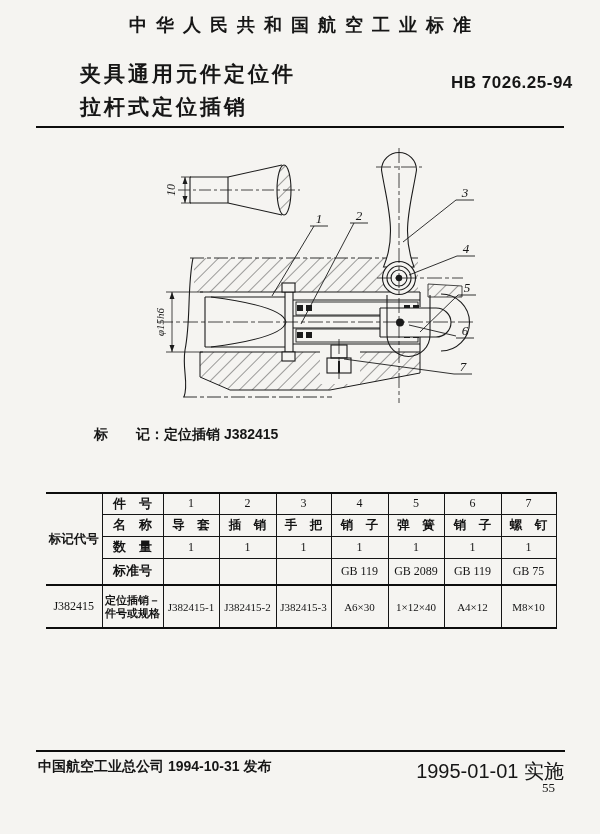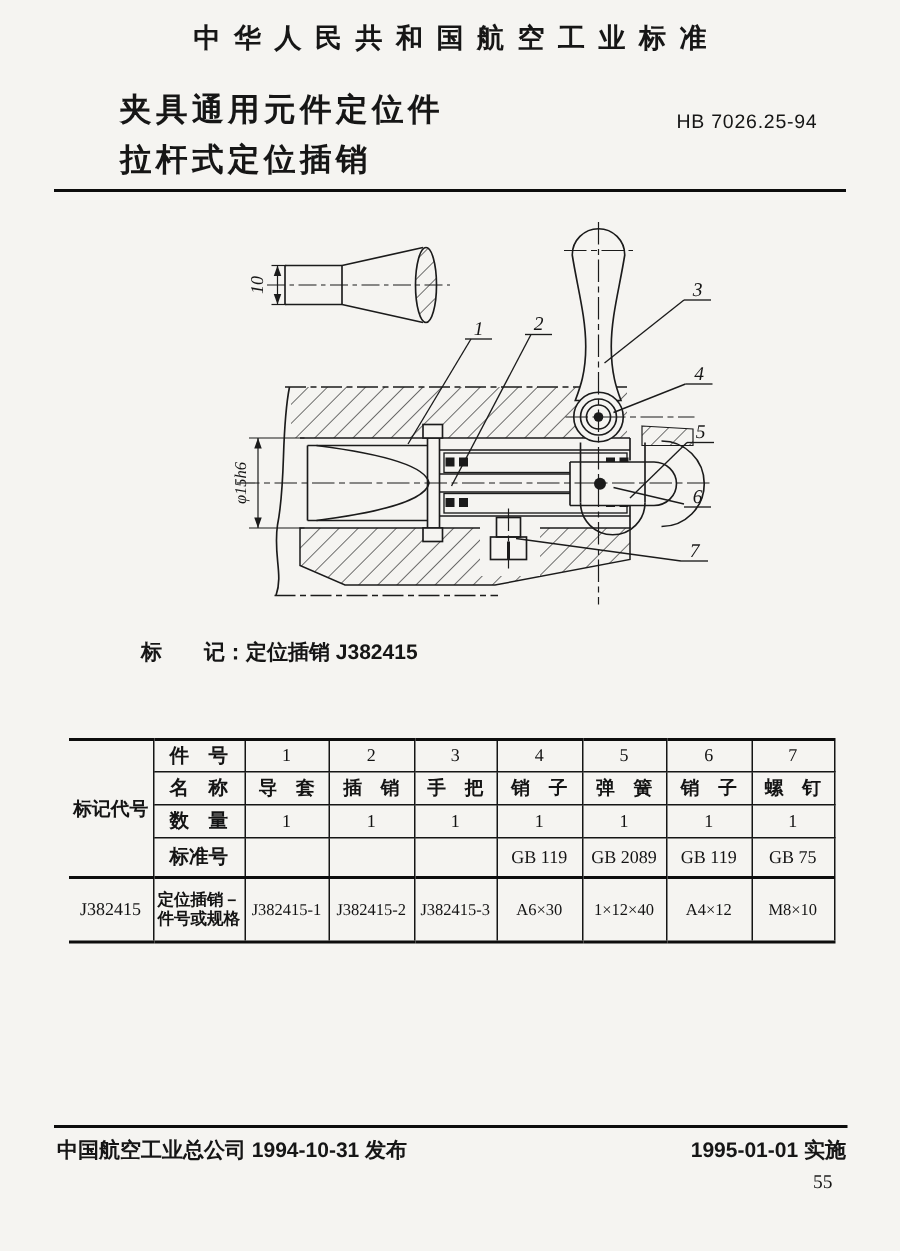--- a/index.html
+++ b/index.html
@@ -12,21 +12,21 @@
   .abs{position:absolute;}
   .org-title{
     left:0;top:13px;width:600px;text-align:center;
     font-size:18px;font-weight:700;letter-spacing:9px;text-indent:9px;
   }
   .title-block{
     left:80px;top:57px;width:400px;text-align:left;
     font-size:21px;font-weight:700;letter-spacing:3px;line-height:33px;
   }
   .std-no{
-    left:451px;top:73px;font-size:13px;font-weight:400;letter-spacing:.5px;white-space:nowrap;
+    left:451px;top:73px;font-size:17px;font-weight:700;letter-spacing:.5px;white-space:nowrap;
   }
   .rule{background:#0d0d0d;height:2px;}
   .rule-title{left:36px;top:126px;width:528px;}
   .rule-footer{left:36px;top:750px;width:529px;}
   .classification{left:94px;top:422px;font-size:14px;font-weight:700;line-height:25px;white-space:nowrap;}
   .classification .val{font-weight:700;font-family:"Liberation Serif",serif;}
   table.parts{
     position:absolute;left:46px;top:492px;
     border-collapse:collapse;table-layout:fixed;
     font-size:12px;color:#141414;
@@ -37,21 +37,21 @@
   }
   td.no-left{border-left:none!important;}
   tr.r-top td{border-top:2px solid #0d0d0d;}
   tr.r-bottom td{border-top:2px solid #0d0d0d;border-bottom:2px solid #0d0d0d;}
   td.hdr{font-weight:700;font-size:13px;}
   td.cn{font-weight:700;font-size:12.5px;}
   td.num{font-family:"Liberation Serif",serif;font-size:12px;}
   td.spec{font-size:11px;font-family:"Liberation Serif",serif;margin-left:16px;}
   td.spec-hdr{font-size:11px;font-weight:700;line-height:13px;white-space:normal;}
   .footer-issue{left:38px;top:758px;font-size:14px;font-weight:700;white-space:nowrap;}
-  .footer-impl{right:36px;top:758px;font-size:14px;font-weight:700;white-space:nowrap;}
+  .footer-impl{right:36px;top:758px;font-size:20px;font-weight:400;white-space:nowrap;}
   .page-no{left:542px;top:780px;font-size:13px;font-family:"Liberation Serif",serif;}
   svg text{font-family:"Liberation Serif",serif;font-style:italic;fill:#161616;stroke:none;}
 </style>
 </head>
 <body>
 
 <div class="abs org-title">中华人民共和国航空工业标准</div>
 
 <div class="abs title-block">
   <div>夹具通用元件定位件</div>

